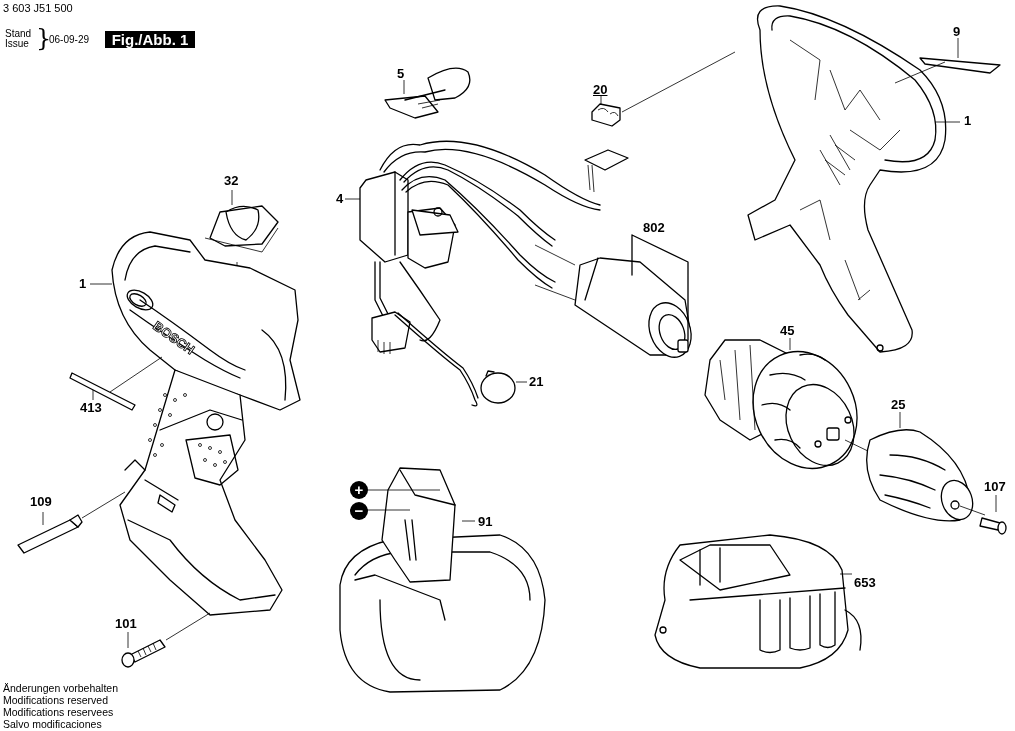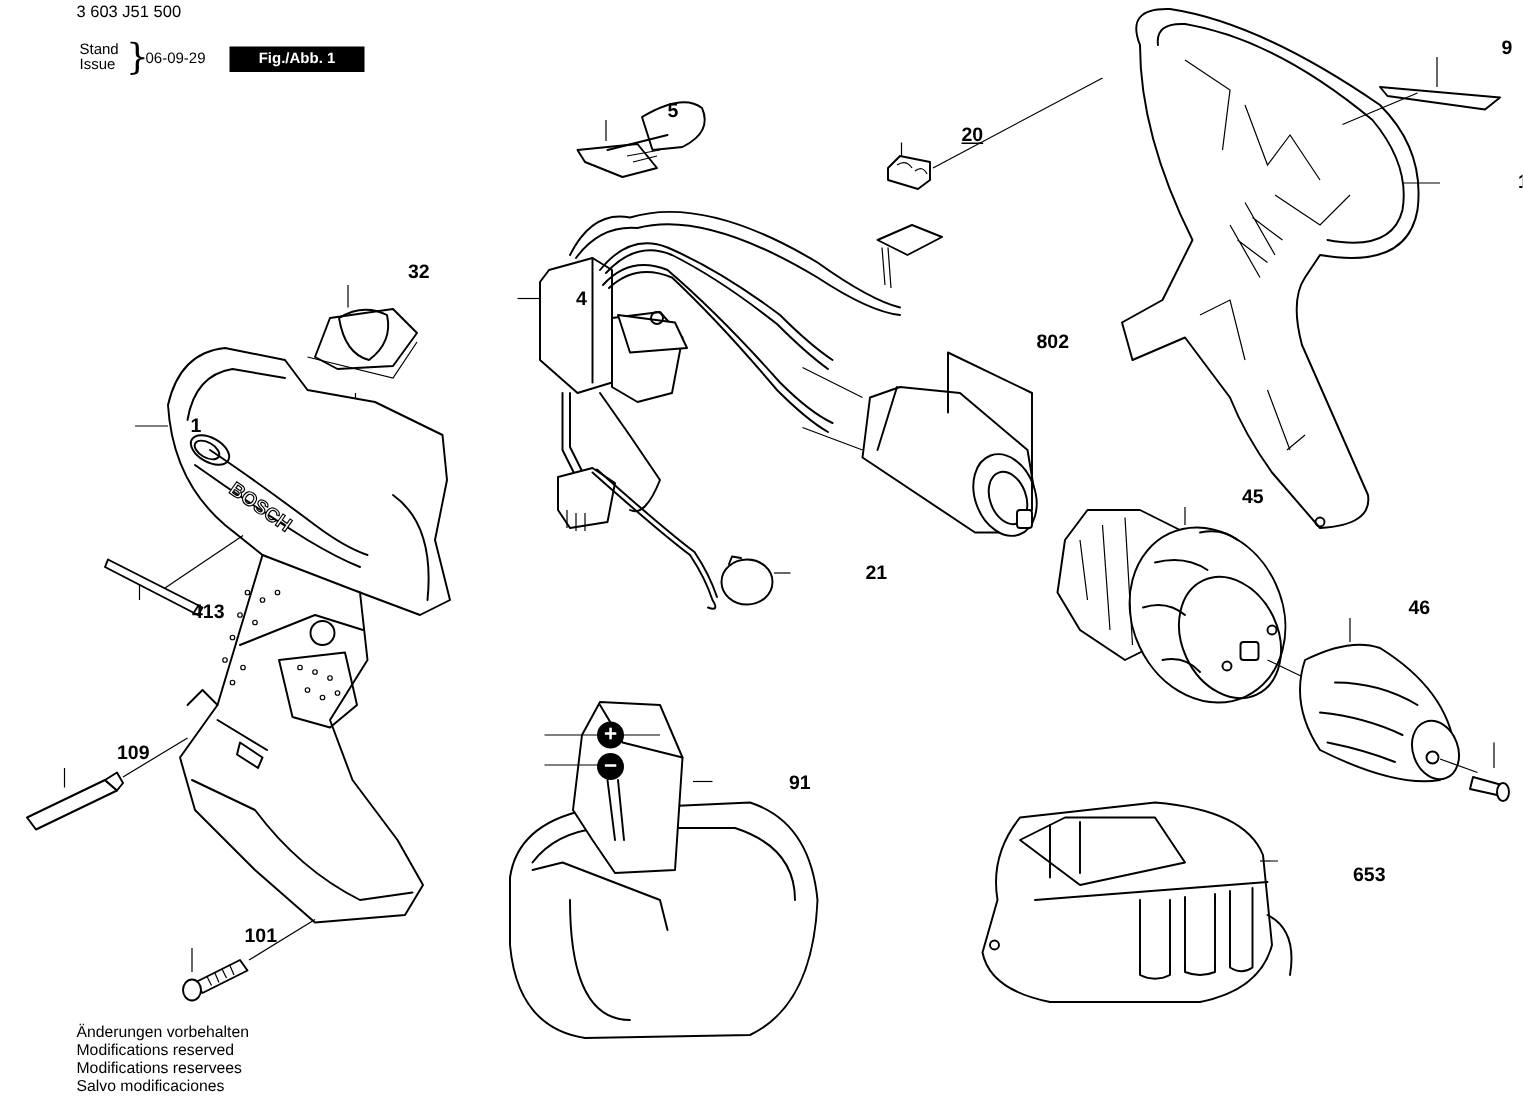--- a/index.html
+++ b/index.html
@@ -1,24 +1,24 @@
 <!DOCTYPE html>
 <html><head>
   <meta charset="utf-8">
   <style>
     html, body { margin: 0; padding: 0; background: #ffffff; }
     body { width: 1015px; height: 731px; position: relative; overflow: hidden;
            font-family: "Liberation Sans", sans-serif; color: #000; }
-    .abs { position: absolute; margin-left: 48px; }
+    .abs { position: absolute; }
     .docnum { left: 3px; top: 2px; font-size: 11px; }
     .stand { left: 5px; top: 29px; font-size: 10px; line-height: 10px; }
     .brace { left: 36px; top: 26px; font-size: 24px; line-height: 24px; font-family: "DejaVu Serif", serif; }
     .date { left: 49px; top: 34px; font-size: 10px; }
     .figbox { left: 105px; top: 31px; width: 90px; height: 17px; background: #000; color: #fff;
-              font-weight: bold; font-size: 10px; line-height: 17px; text-align: center; }
+              font-weight: bold; font-size: 15px; line-height: 17px; text-align: center; }
     .footer { left: 3px; top: 682px; font-size: 10.5px; line-height: 12px; }
     .lbl { font-weight: bold; font-size: 13px; }
     svg#art { position: absolute; left: 0; top: 0; }
     .ln { fill: none; stroke: #000; stroke-width: 1.3; stroke-linejoin: round; stroke-linecap: round; }
     .thin { fill: none; stroke: #000; stroke-width: 0.8; }
     .lead { fill: none; stroke: #000; stroke-width: 0.8; }
     .fillw { fill: #fff; stroke: #000; stroke-width: 1.3; stroke-linejoin: round; }
     .sym { width: 18px; height: 18px; border-radius: 50%; background: #000; color: #fff;
            font-weight: bold; font-size: 15px; line-height: 17px; text-align: center; }
   </style>
@@ -231,21 +231,21 @@
 <div class="abs lbl" style="left:593px;top:82px;text-decoration:underline;">20</div>
 <div class="abs lbl" style="left:953px;top:24px;">9</div>
 <div class="abs lbl" style="left:964px;top:113px;">1</div>
 <div class="abs lbl" style="left:224px;top:173px;">32</div>
 <div class="abs lbl" style="left:336px;top:191px;">4</div>
 <div class="abs lbl" style="left:643px;top:220px;">802</div>
 <div class="abs lbl" style="left:79px;top:276px;">1</div>
 <div class="abs lbl" style="left:780px;top:323px;">45</div>
 <div class="abs lbl" style="left:529px;top:374px;">21</div>
 <div class="abs lbl" style="left:80px;top:400px;">413</div>
-<div class="abs lbl" style="left:891px;top:397px;">46</div>
+<div class="abs lbl" style="left:891px;top:397px;">25</div>
 <div class="abs lbl" style="left:984px;top:479px;">107</div>
 <div class="abs lbl" style="left:30px;top:494px;">109</div>
 <div class="abs lbl" style="left:478px;top:514px;">91</div>
 <div class="abs lbl" style="left:854px;top:575px;">653</div>
 <div class="abs lbl" style="left:115px;top:616px;">101</div>
 
 <div class="abs sym" style="left:350px;top:481px;">+</div>
 <div class="abs sym" style="left:350px;top:502px;">−</div>
 
 <div class="abs footer">

